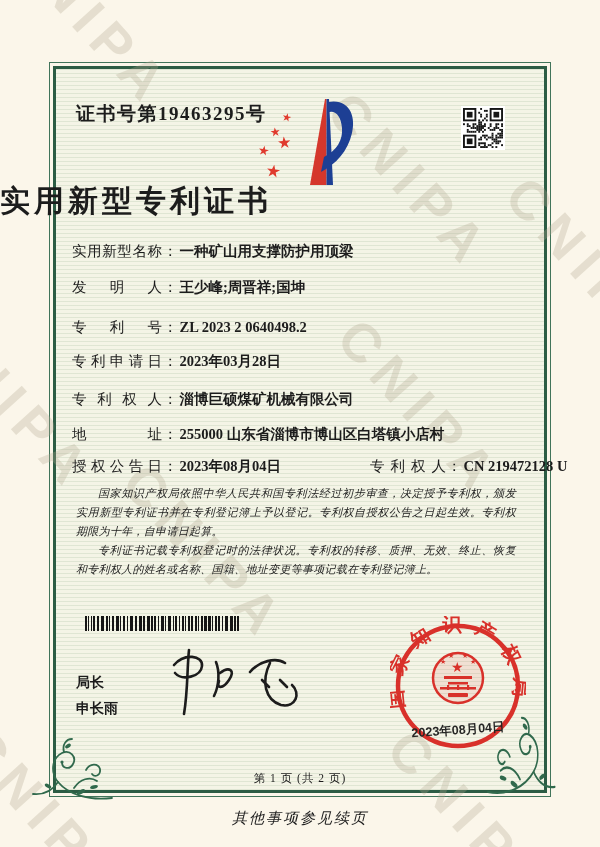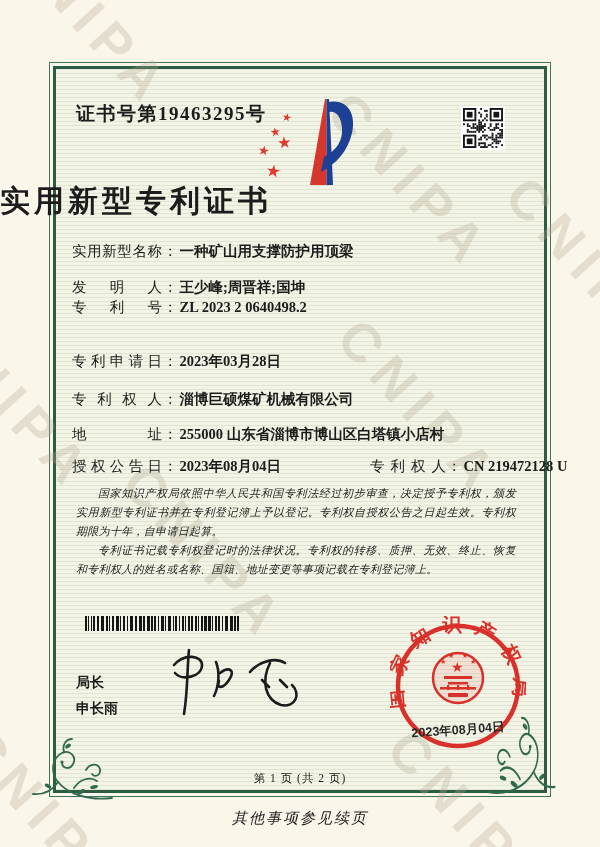--- a/index.html
+++ b/index.html
@@ -261,21 +261,21 @@
       </svg>
 
     <div class="title">实用新型专利证书</div>
 
     <div class="frow" style="top:242px;">
       <span class="flabel">实用新型名称</span><span class="colon">：</span><span class="fvalue">一种矿山用支撑防护用顶梁</span>
     </div>
     <div class="frow" style="top:278px;">
       <span class="flabel">发明人</span><span class="colon">：</span><span class="fvalue">王少峰;周晋祥;国坤</span>
     </div>
-    <div class="frow" style="top:298px;">
+    <div class="frow" style="top:318px;">
       <span class="flabel">专利号</span><span class="colon">：</span><span class="fvalue">ZL 2023 2 0640498.2</span>
     </div>
     <div class="frow" style="top:352px;">
       <span class="flabel">专利申请日</span><span class="colon">：</span><span class="fvalue">2023年03月28日</span>
     </div>
     <div class="frow" style="top:390px;">
       <span class="flabel">专利权人</span><span class="colon">：</span><span class="fvalue">淄博巨硕煤矿机械有限公司</span>
     </div>
     <div class="frow" style="top:425px;">
       <span class="flabel">地址</span><span class="colon">：</span><span class="fvalue">255000 山东省淄博市博山区白塔镇小店村</span>

